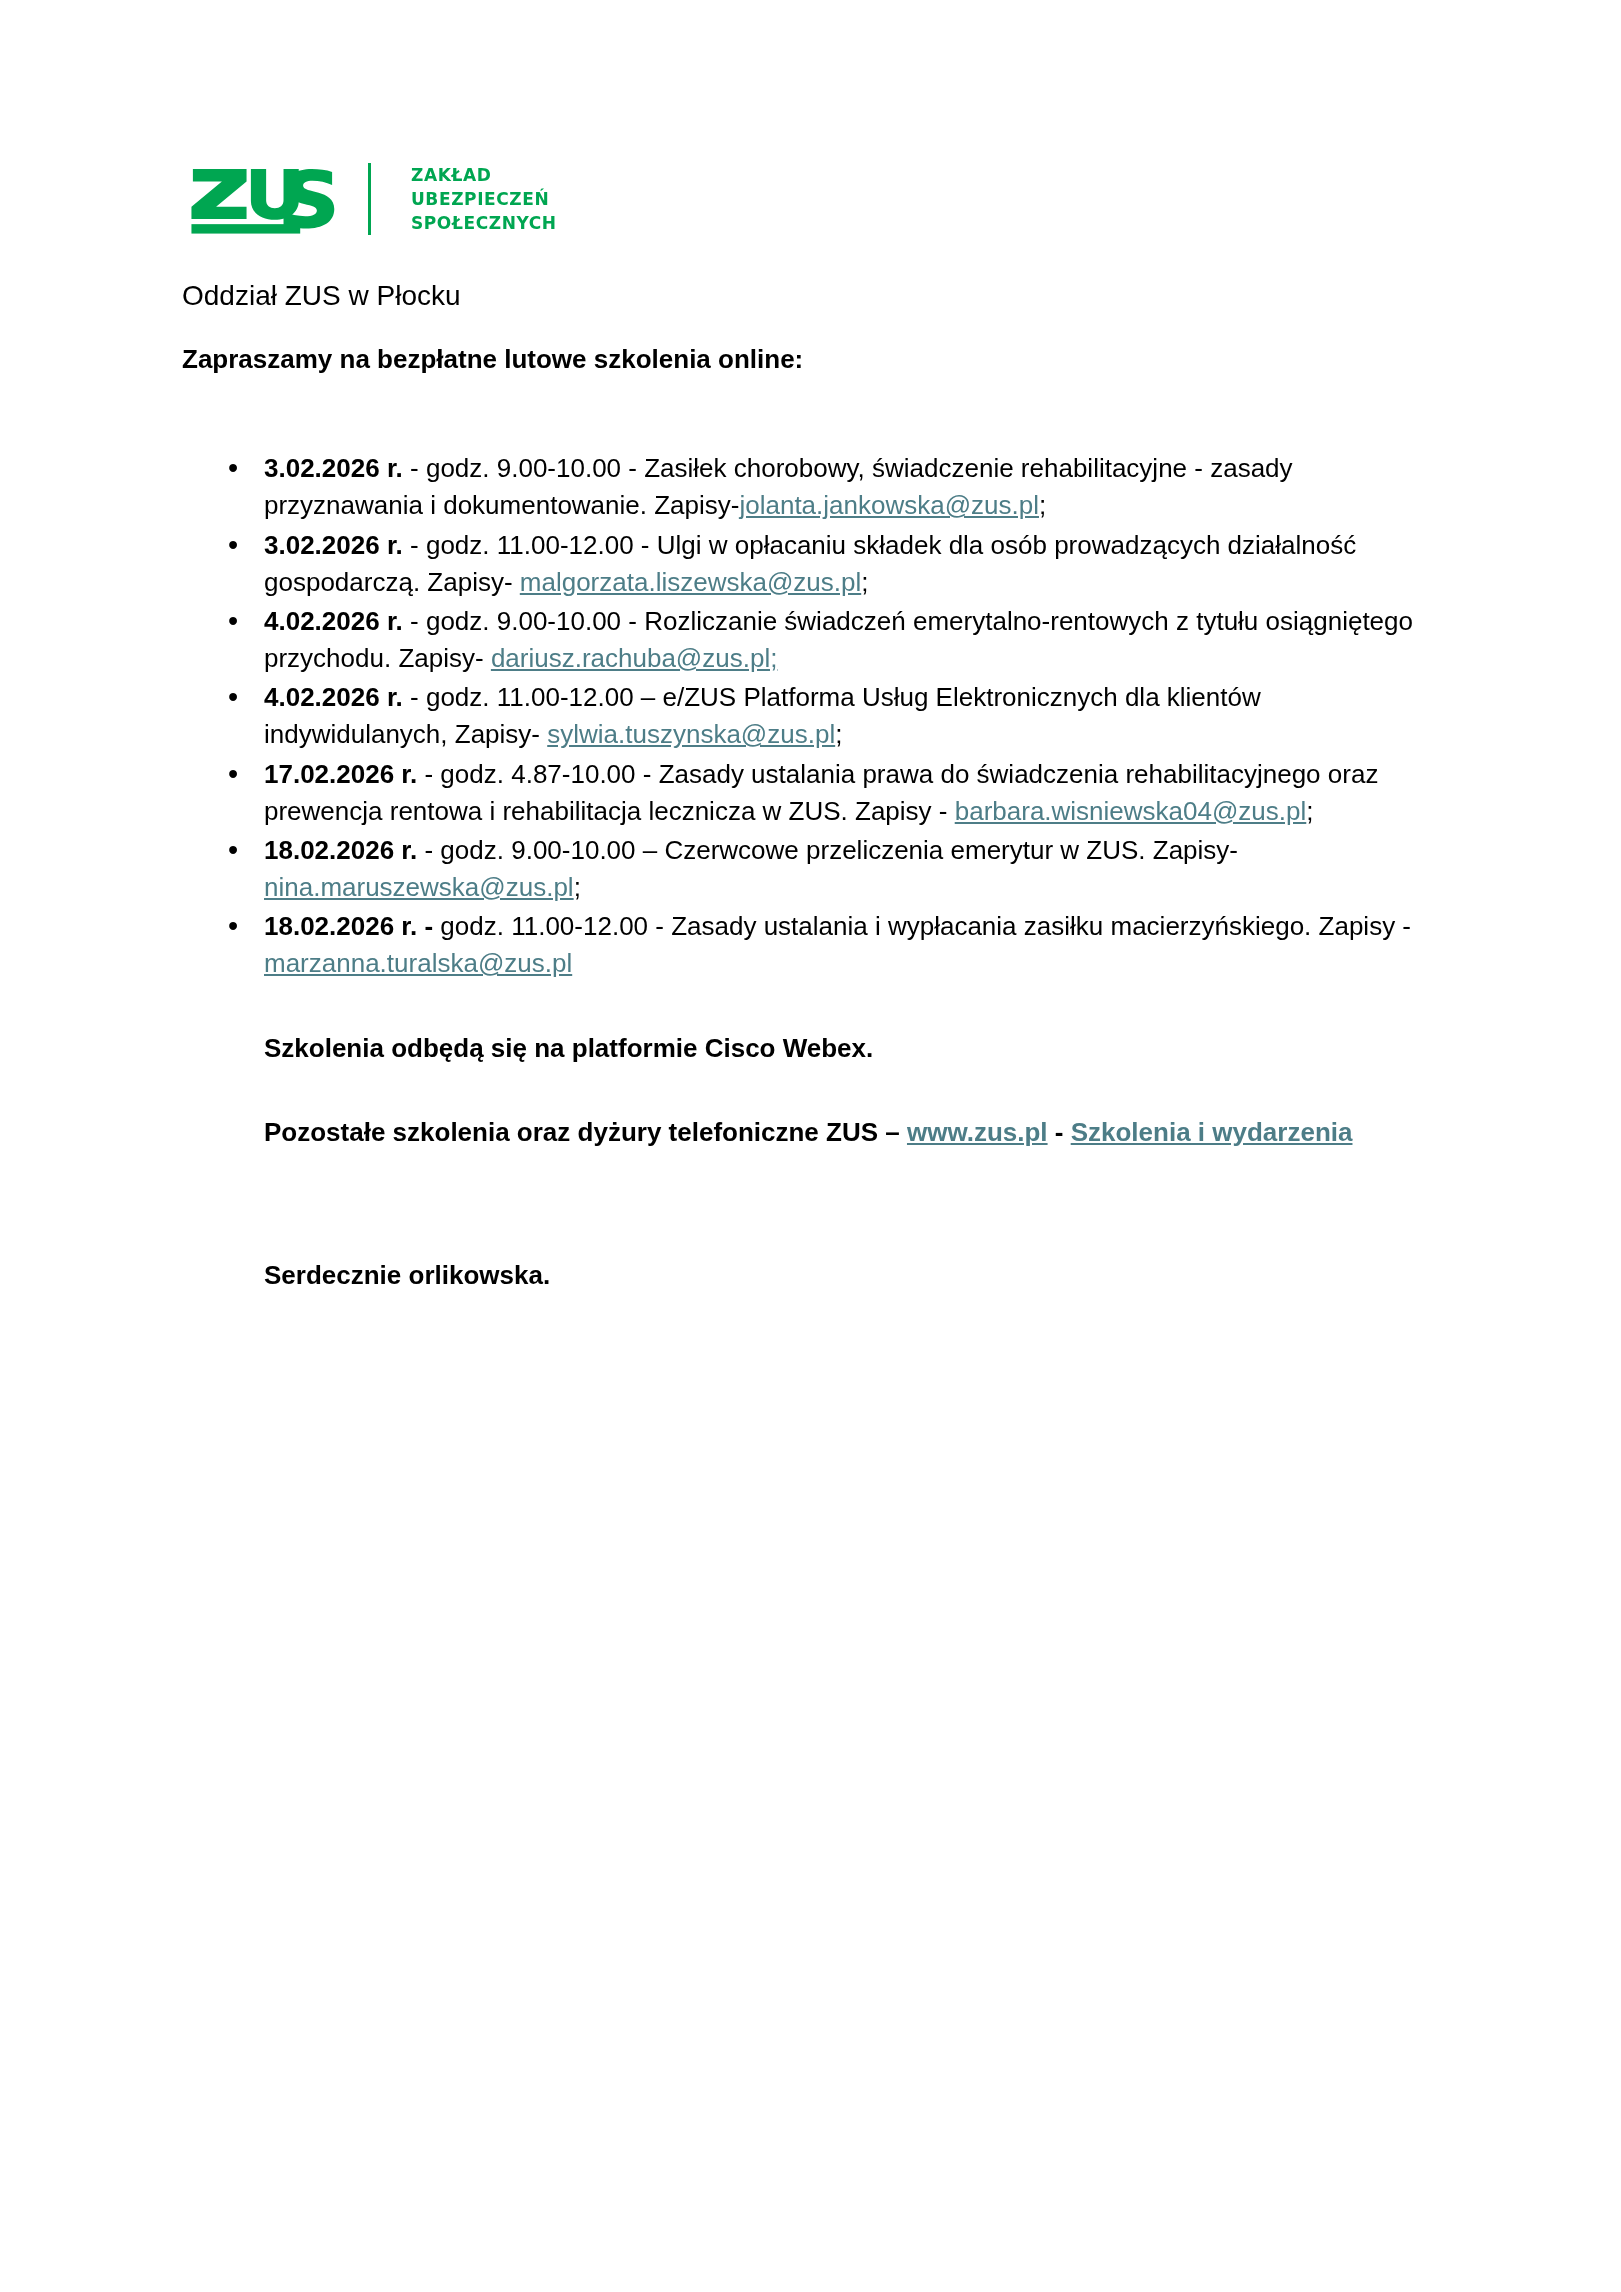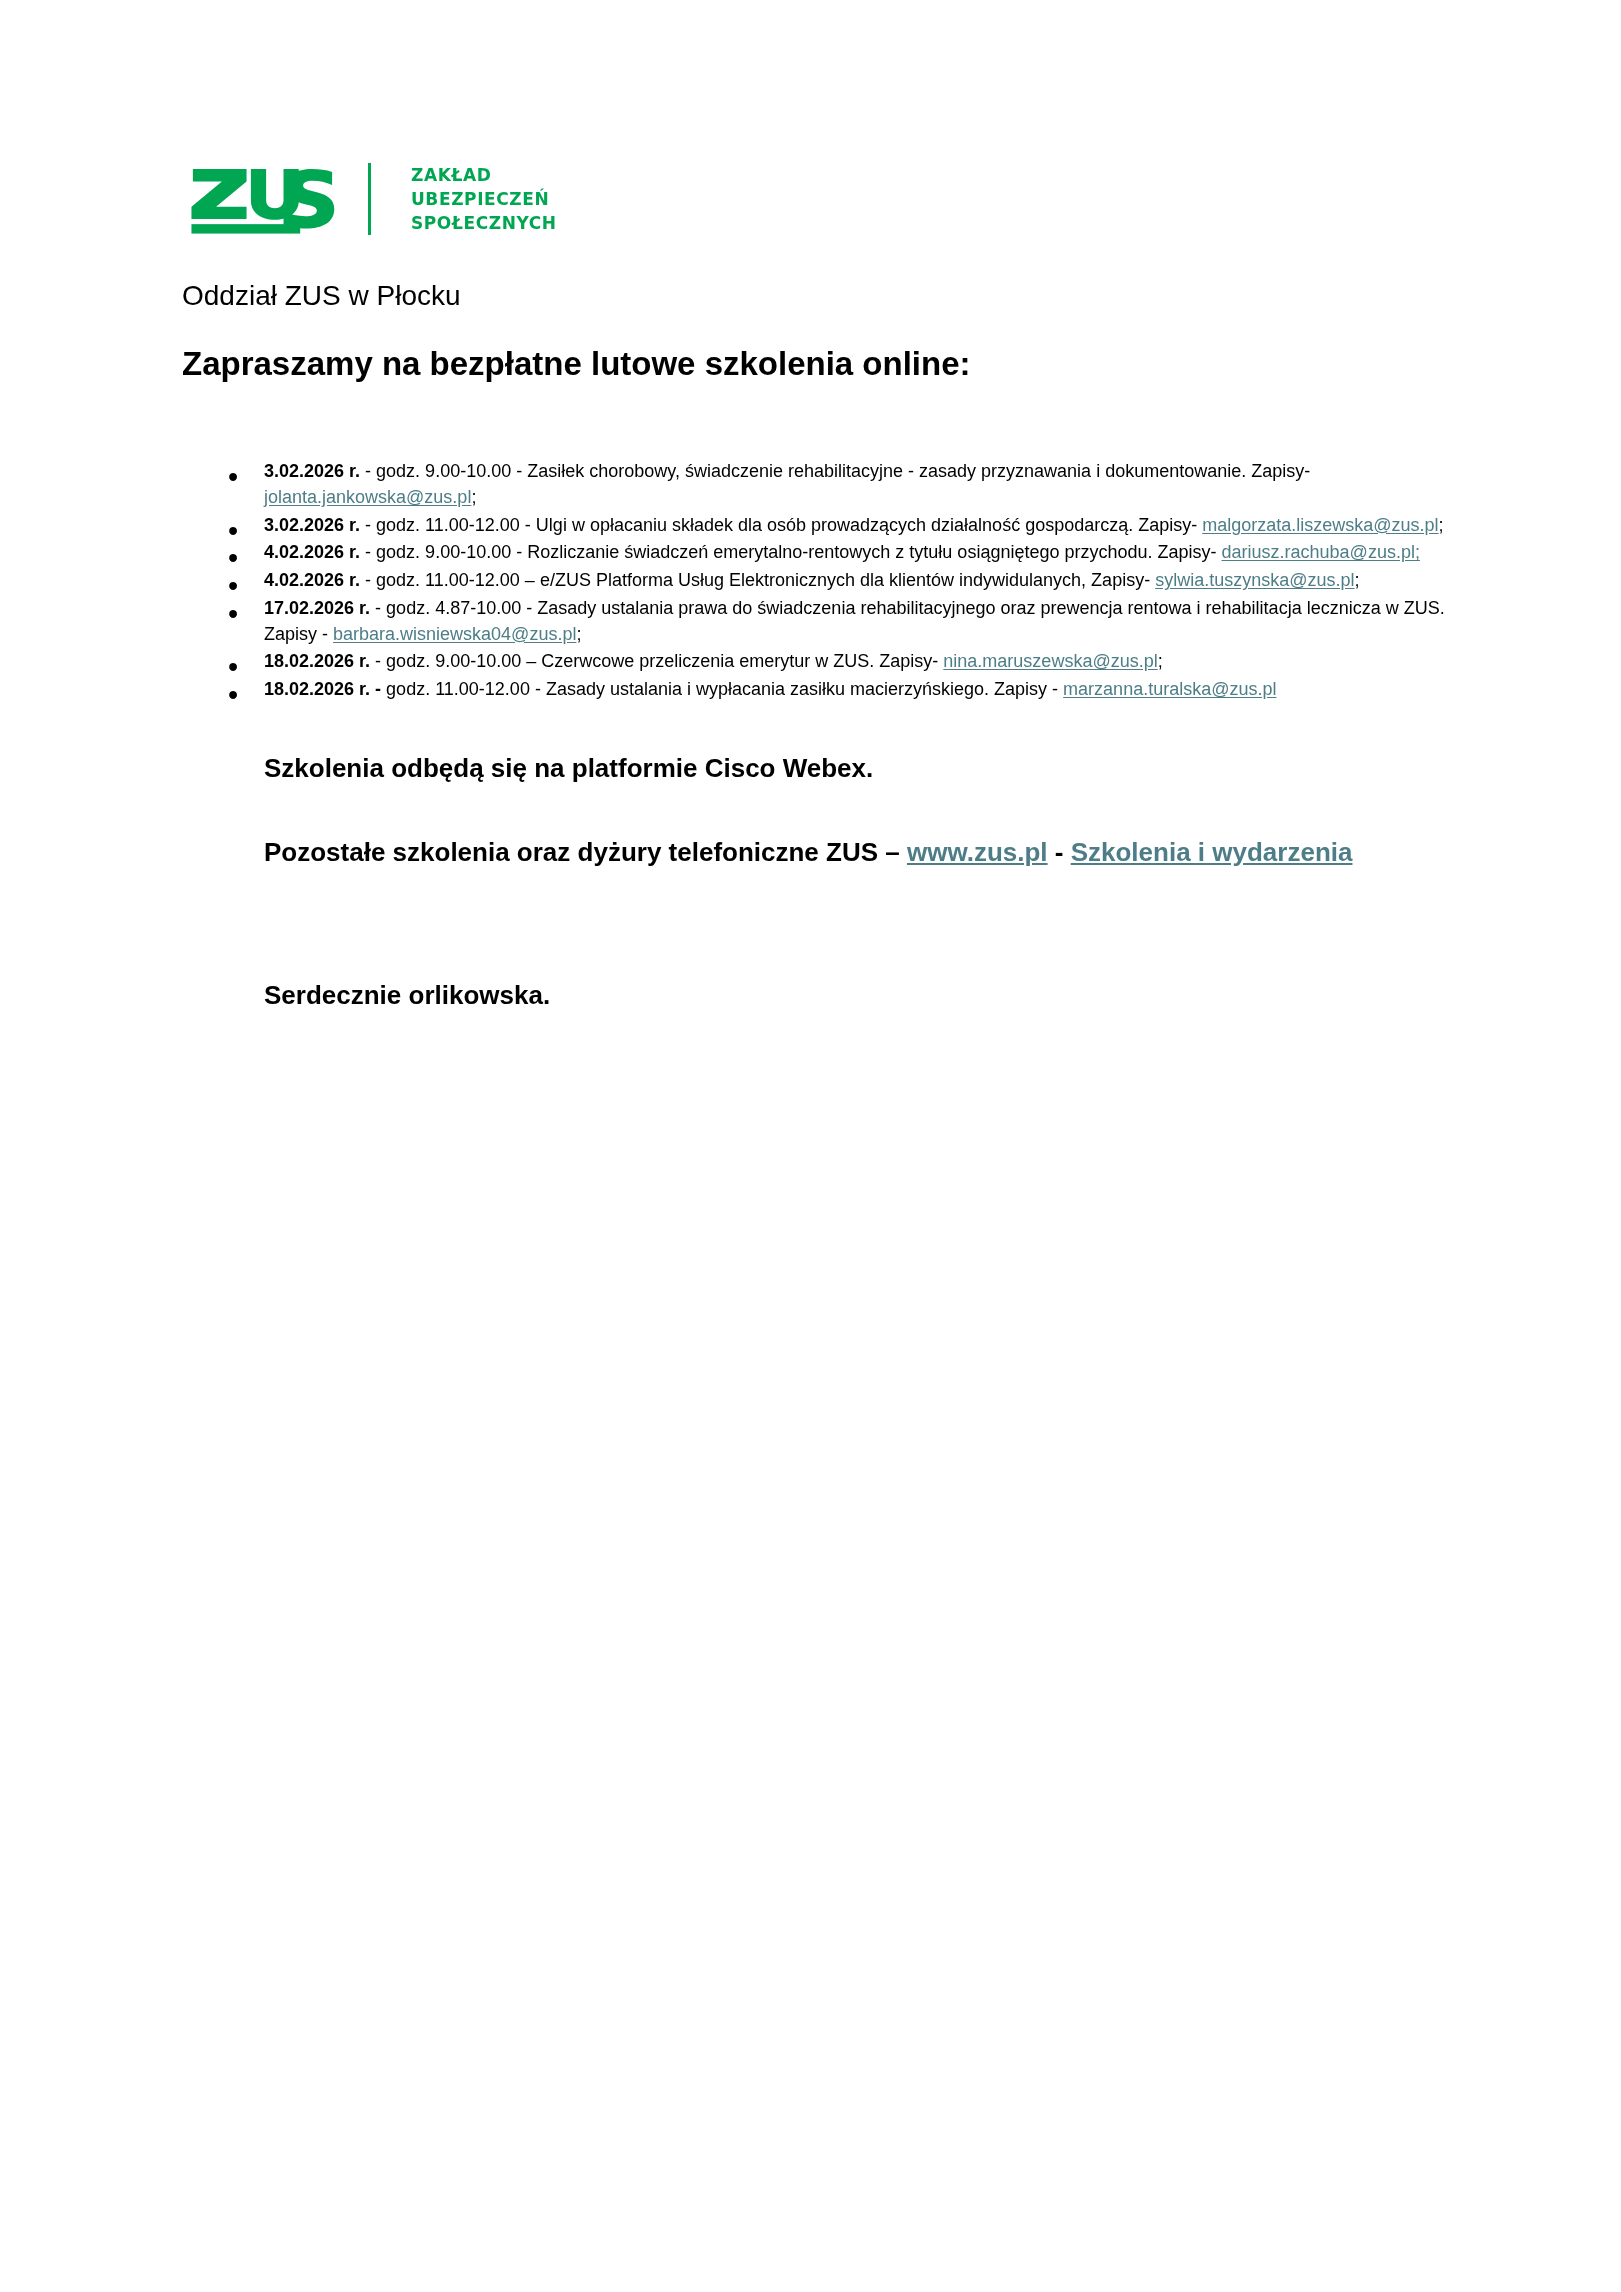--- a/index.html
+++ b/index.html
@@ -60,35 +60,35 @@
     white-space: nowrap;
   }
 
   
   .office {
     font-size: 28px;
     line-height: 1.3;
     margin: 0 0 29px 0;
   }
   .headline {
-    font-size: 33px;
+    font-size: 26px;
     font-weight: bold;
     line-height: 1.3;
     margin: 0;
   }
 
   ul.sessions {
     list-style: none;
     margin: 73px 0 0 0;
     padding: 0;
   }
   ul.sessions > li {
     position: relative;
     padding-left: 82px;
-    font-size: 18px;
+    font-size: 26px;
     line-height: 1.43;
     margin: 0 0 2px 0;
   }
   ul.sessions > li::before {
     content: "\2022";
     position: absolute;
     left: 46px;
     top: -2px;
     font-size: 29px;
     line-height: 1.43;

